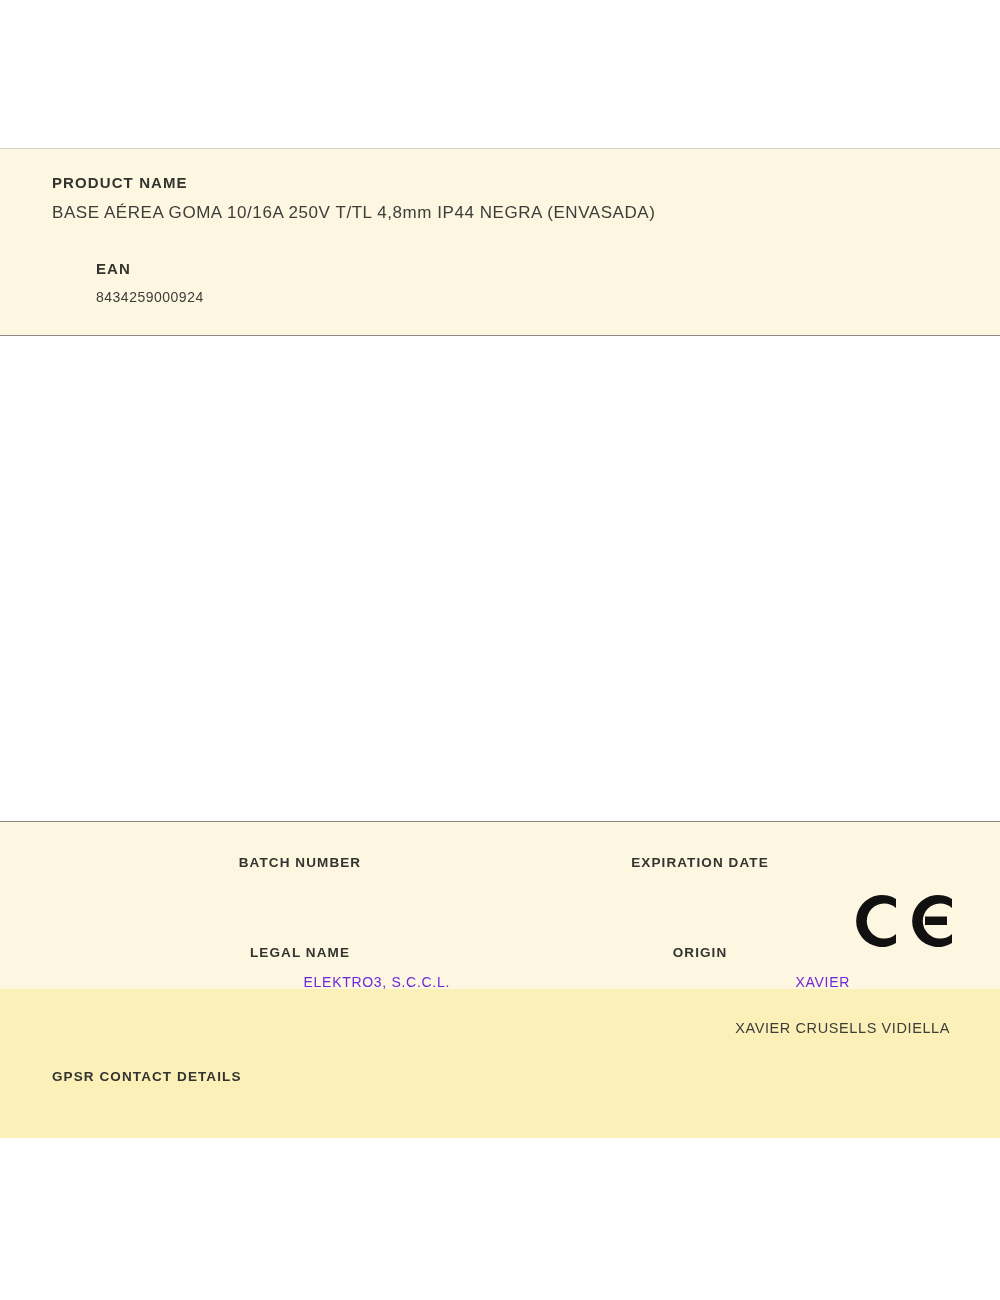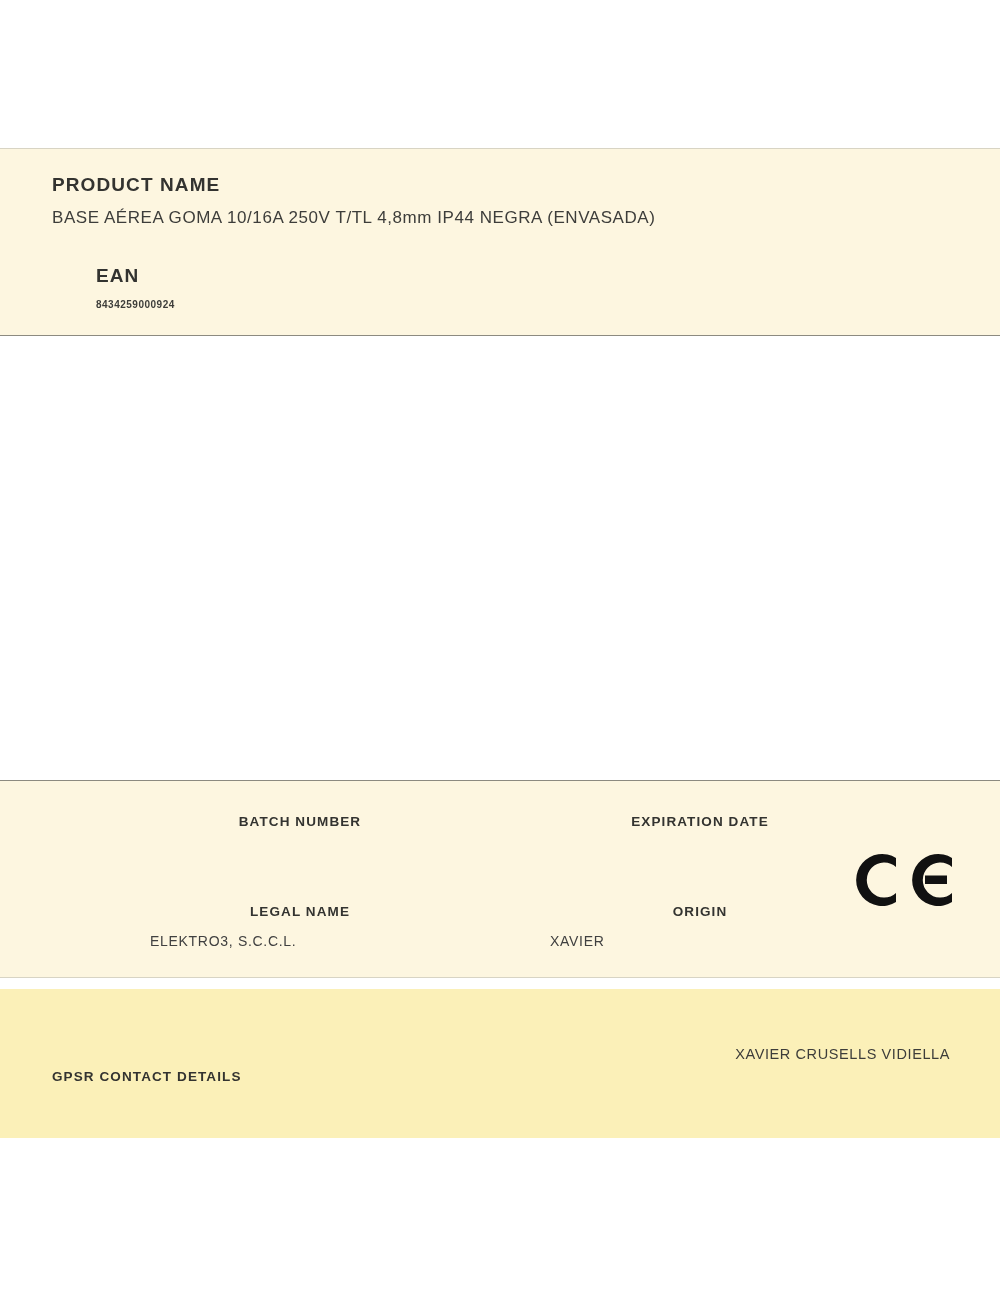--- a/index.html
+++ b/index.html
@@ -33,57 +33,56 @@
     height: 188px;
     background: #fdf6e0;
     border-top: 1px solid #d8d4c4;
     border-bottom: 1px solid #8c8a80;
     box-sizing: border-box;
   }
   .product-inner {
     padding: 25px 52px 0 52px;
   }
   .field-label {
-    font-size: 19px;
+    font-size: 15px;
     font-weight: bold;
     letter-spacing: 1.1px;
     color: #333330;
     margin: 0 0 12px 0;
   }
   .field-value {
     font-size: 17px;
     letter-spacing: 0.55px;
     color: #3d3d3a;
     margin: 0;
   }
   .gap-block {
     margin-top: 37px;
     margin-left: 44px;
   }
   .ean-value {
-    font-size: 10px;
+    font-size: 14px;
     letter-spacing: 0.5px;
-    font-weight: bold;
   }
 
   
   .middle-blank {
     position: absolute;
     left: 0;
     top: 336px;
     width: 1000px;
     height: 455px;
     background: #ffffff;
   }
 
   
   .info-block {
     position: absolute;
     left: 0;
-    top: 780px;
+    top: 821px;
     width: 1000px;
     height: 198px;
     background: #fdf6e0;
     border-top: 1px solid #8c8a80;
     border-bottom: 1px solid #d8d4c4;
     box-sizing: border-box;
   }
   .info-grid {
     position: relative;
     width: 100%;
@@ -94,22 +93,22 @@
     font-size: 13.5px;
     font-weight: bold;
     letter-spacing: 1.1px;
     color: #333330;
     text-align: center;
   }
   .col-val {
     position: absolute;
     font-size: 14px;
     letter-spacing: 0.7px;
-    color: #404040;
-    text-align: left;
+    color: #6d28d9;
+    text-align: right;
   }
   .batch-head { left: 150px; top: 33px; width: 300px; }
   .exp-head   { left: 550px; top: 33px; width: 300px; text-align: center; }
   .legal-head { left: 150px; top: 123px; width: 300px; }
   .origin-head{ left: 550px; top: 123px; width: 300px; }
   .batch-val  { left: 150px; top: 152px; width: 300px; }
   .exp-val    { left: 550px; top: 152px; width: 300px; }
   .legal-val  { left: 150px; top: 152px; width: 300px; }
   .origin-val { left: 550px; top: 152px; width: 300px; }
 
@@ -137,21 +136,21 @@
     top: 44px;
     font-size: 13.5px;
     font-weight: bold;
     letter-spacing: 1.1px;
     color: #333330;
     margin-top: 36px;
   }
   .gpsr-lines {
     position: absolute;
     right: 50px;
-    top: 51px;
+    top: 25px;
     text-align: center;
     font-size: 14.5px;
     letter-spacing: 0.6px;
     line-height: 29px;
     color: #3d3d3a;
   }
 </style>
 </head>
 <body>
 

